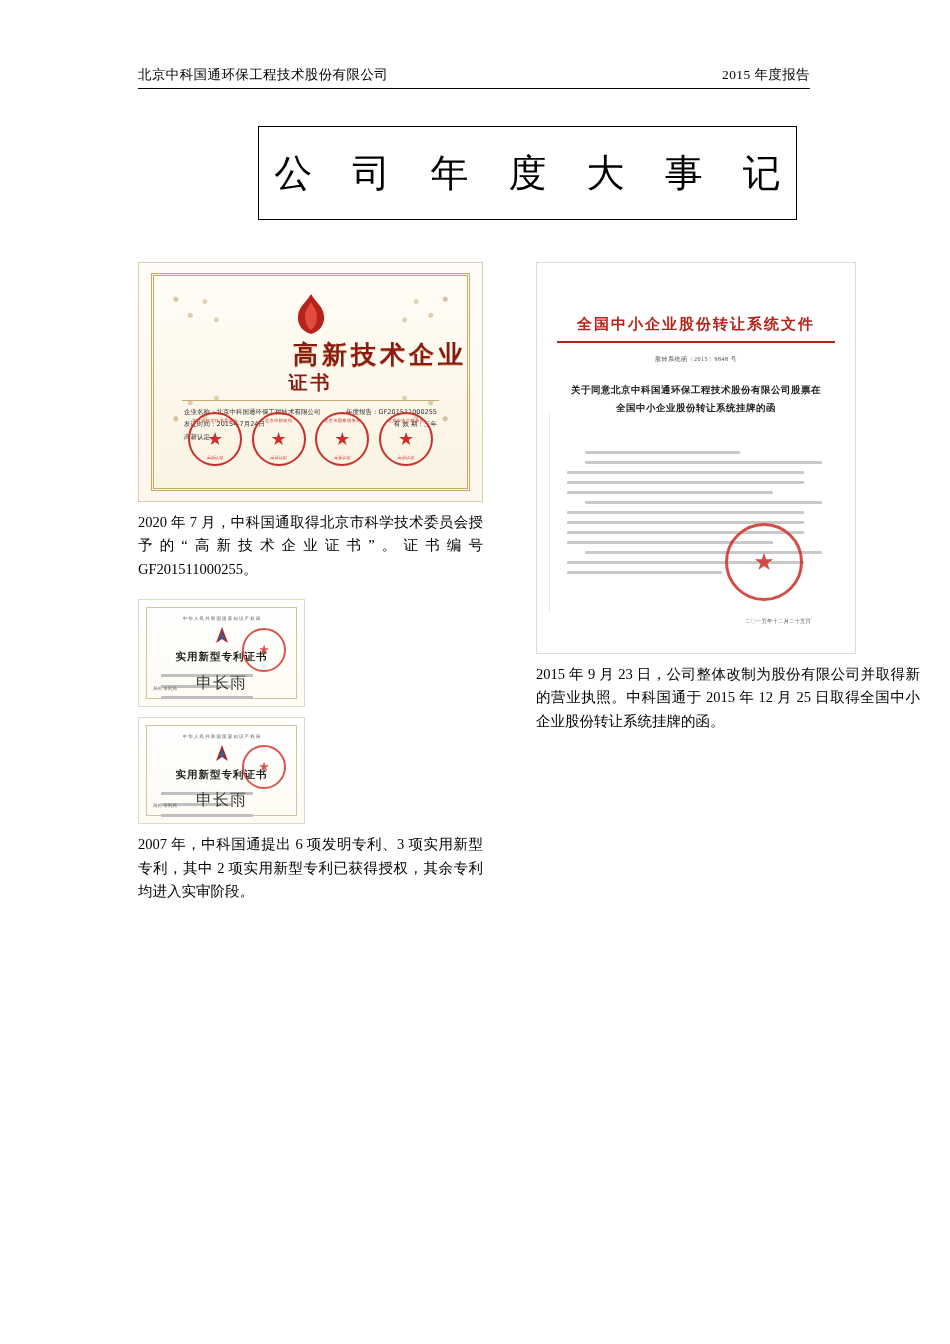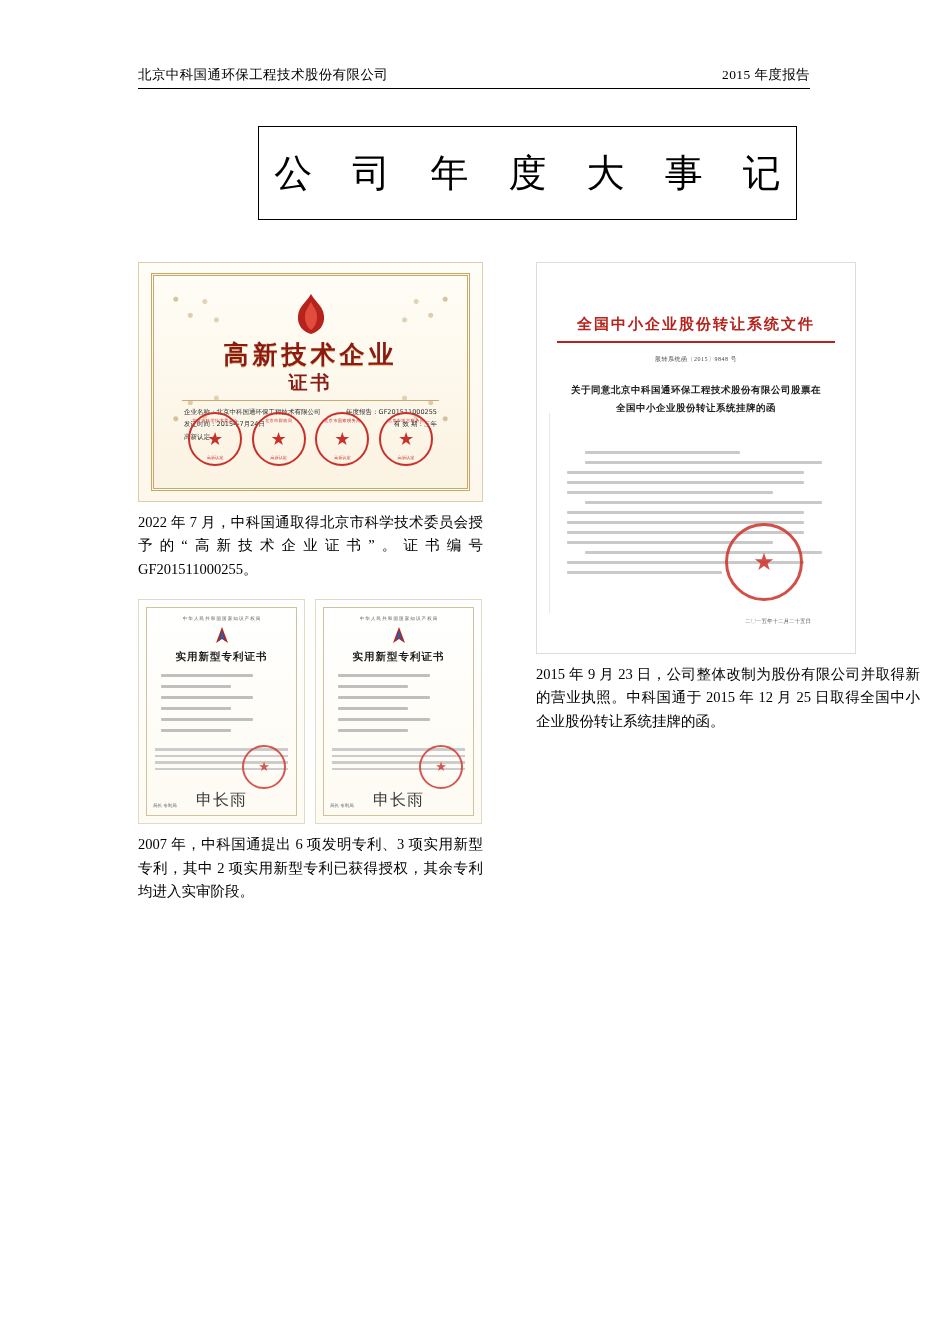--- a/index.html
+++ b/index.html
@@ -127,21 +127,21 @@
 
   .flame {
     position: absolute;
     left: 50%; top: 16px;
     transform: translateX(-50%);
     width: 52px; height: 44px;
   }
   .hitech-title {
     position: absolute;
     left: 0; right: 0; top: 62px;
-    text-align: center;
+    text-align: right;
     font-size: 25px;
     font-weight: bold;
     letter-spacing: 4px;
     color: #8a1a12;
     font-family: "DejaVu Serif", serif;
     text-shadow: 0 1px 0 rgba(220,180,110,.8);
   }
   .hitech-sub {
     position: absolute;
     left: 0; right: 0; top: 94px;
@@ -461,23 +461,23 @@
             <div class="seal-bot">高新认定</div>
           </div>
           <div class="seal">
             <div class="seal-arc">北京市地方税务局</div>
             <div class="seal-bot">高新认定</div>
           </div>
         </div>
       </div>
     </div>
 
-    <p class="caption">2022 年 7 月，中科国通取得北京市科学技术委员会授予的“高新技术企业证书”。证书编号GF201511000255。</p>
-
-    <div class="fig-patents" style="margin-top:18px;">
+    <p class="caption">2020 年 7 月，中科国通取得北京市科学技术委员会授予的“高新技术企业证书”。证书编号GF201511000255。</p>
+
+    <div class="fig-patents" style="margin-top:18px;flex-direction:column;">
 
       <div class="patent">
         <div class="patent-border"></div>
         <div class="patent-topline">中 华 人 民 共 和 国 国 家 知 识 产 权 局</div>
         <svg class="patent-logo" viewBox="0 0 34 20">
           <path d="M17 1 L23 17 L17 13 L11 17 Z" fill="#b5231c"></path>
           <path d="M17 4 L20 15 L17 12 L14 15 Z" fill="#2b5fa8"></path>
         </svg>
         <div class="patent-title">实用新型专利证书</div>
         <div class="patent-lines">

